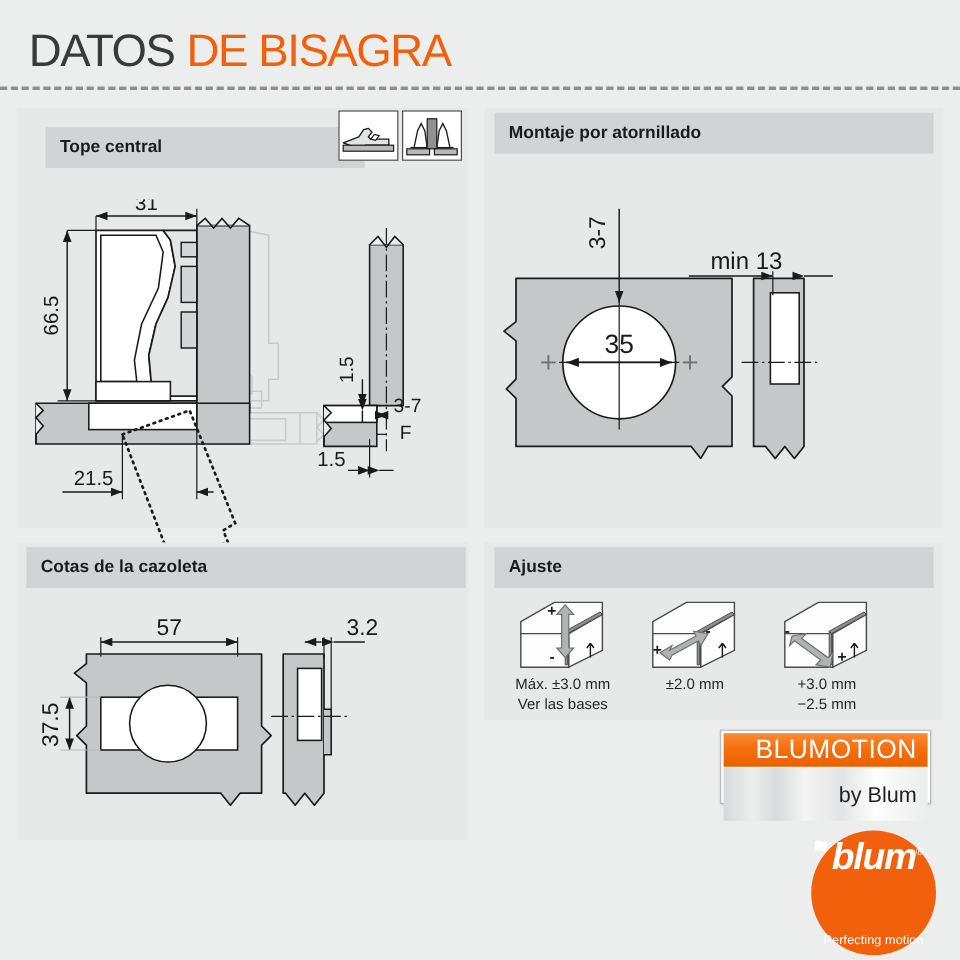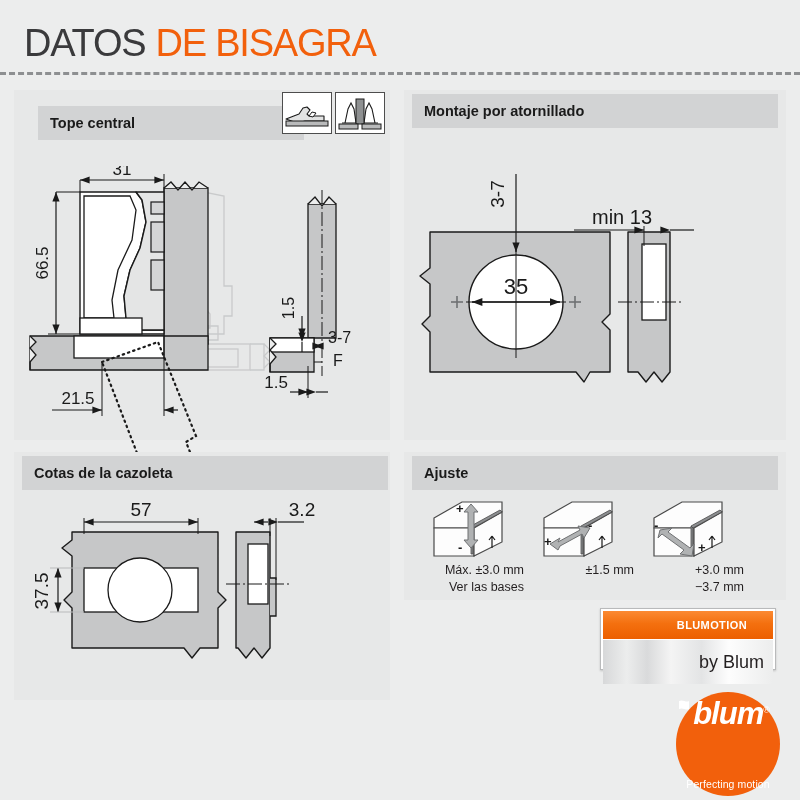--- a/index.html
+++ b/index.html
@@ -38,36 +38,36 @@
   .thumbs{position:absolute;display:flex;gap:3px;}
   .thumb{width:48px;height:40px;background:#fff;border:1px solid #4d4d4d;position:relative;overflow:hidden;}
 
   
   .draw{position:absolute;overflow:hidden;}
   svg{display:block;}
 
   
   .adj-row{position:absolute;display:flex;}
   .adj-cell{width:110px;text-align:center;}
-  .adj-cap{font-size:12.5px;color:#231f20;line-height:17px;white-space:nowrap;text-align:right;}
+  .adj-cap{font-size:12.5px;color:#231f20;line-height:17px;white-space:nowrap;}
 
   
   .blumotion{
     position:absolute;width:176px;height:62px;
     border:1px solid #b9babb;background:#fff;box-sizing:border-box;
     box-shadow:0 1px 2px rgba(0,0,0,.18);
   }
   .bm-top{
     height:28px;margin:2px 2px 0 2px;
     background:linear-gradient(180deg,#fb8a33 0%,#f4700f 45%,#ec5f00 100%);
     display:flex;align-items:center;justify-content:flex-end;
   }
   .bm-top span{
-    color:#fff;font-weight:bold;font-size:11px;letter-spacing:.4px;
-    padding-right:26px;
+    color:#fff;font-weight:normal;font-size:22px;letter-spacing:.4px;
+    padding-right:9px;
   }
   .bm-bot{
     height:44px;margin:1px 2px 2px 2px;position:relative;
     background:linear-gradient(90deg,#d7d8d9 0%,#eceded 14%,#d9dadb 26%,#f4f4f4 40%,#e3e4e5 58%,#fdfdfd 74%,#eceded 100%);
     display:flex;align-items:center;justify-content:flex-end;
   }
   .bm-bot span{
     color:#231f20;font-size:18px;padding-right:9px;
   }
 
@@ -265,21 +265,21 @@
       </svg>
     </div>
   </div>
 
   <div class="panel" style="left:14px;top:452px;width:376px;height:248px;">
 
     <div class="panel-head" style="left:8px;top:4px;width:366px;text-align:right;">
       <span class="htxt">Cotas de la cazoleta</span>
     </div>
 
-    <div class="draw" style="left:0;top:44px;width:376px;height:204px;">
+    <div class="draw" style="left:0;top:57px;width:376px;height:204px;">
       <svg width="376" height="204" viewBox="0 0 376 204">
         <defs>
           <marker id="ar3" markerWidth="9" markerHeight="9" refX="8" refY="3" orient="auto">
             <path d="M0,0 L8,3 L0,6 z" fill="#1a1a1a"></path>
           </marker>
           <marker id="al3" markerWidth="9" markerHeight="9" refX="0" refY="3" orient="auto">
             <path d="M8,0 L0,3 L8,6 z" fill="#1a1a1a"></path>
           </marker>
         </defs>
 
@@ -341,38 +341,38 @@
           <path d="M20 22 L48 6 L88 6 L88 16 L60 32 L20 32 Z" fill="#fdfdfd" stroke="#4a4a4a" stroke-width="1.2"></path>
           <path d="M20 32 L60 32 L60 60 L20 60 Z" fill="#fdfdfd" stroke="#4a4a4a" stroke-width="1.2"></path>
           <path d="M60 32 L88 16 L88 46 L60 60 Z" fill="#fdfdfd" stroke="#4a4a4a" stroke-width="1.2"></path>
           <path d="M57 30 L86 14 L88 16 L59 32 Z" fill="#8d8f91" stroke="#4a4a4a" stroke-width=".8"></path>
           <path d="M57 30 L57 58 L59 58 L59 32 Z" fill="#8d8f91" stroke="#4a4a4a" stroke-width=".8"></path>
           <path d="M26 48 L36 42 L34 46 L56 34 L54 30 L66 32 L60 42 L58 38 L36 50 L34 54 Z" fill="#b0b2b3" stroke="#6f7173" stroke-width="1"></path>
           <text x="20" y="50" font-family="Liberation Sans, sans-serif" font-size="13" font-weight="bold" fill="#1a1a1a">+</text>
           <text x="64" y="34" font-family="Liberation Sans, sans-serif" font-size="13" font-weight="bold" fill="#1a1a1a">-</text>
           <path d="M78 40 L78 52 M78 40 L75 44 M78 40 L81 44" stroke="#1a1a1a" stroke-width="1.2" fill="none"></path>
         </svg>
-        <div class="adj-cap">±1.5 mm</div>
+        <div class="adj-cap">±2.0 mm</div>
         <div class="adj-cap"></div>
       </div>
 
       <div class="adj-cell">
         <svg width="106" height="66" viewBox="0 0 106 66">
           <path d="M20 22 L48 6 L88 6 L88 16 L60 32 L20 32 Z" fill="#fdfdfd" stroke="#4a4a4a" stroke-width="1.2"></path>
           <path d="M20 32 L60 32 L60 60 L20 60 Z" fill="#fdfdfd" stroke="#4a4a4a" stroke-width="1.2"></path>
           <path d="M60 32 L88 16 L88 46 L60 60 Z" fill="#fdfdfd" stroke="#4a4a4a" stroke-width="1.2"></path>
           <path d="M57 30 L86 14 L88 16 L59 32 Z" fill="#8d8f91" stroke="#4a4a4a" stroke-width=".8"></path>
           <path d="M57 30 L57 58 L59 58 L59 32 Z" fill="#8d8f91" stroke="#4a4a4a" stroke-width=".8"></path>
           <path d="M26 34 L38 32 L34 36 L56 52 L60 48 L58 60 L46 58 L50 54 L28 38 L24 42 Z" fill="#b0b2b3" stroke="#6f7173" stroke-width="1"></path>
           <text x="20" y="34" font-family="Liberation Sans, sans-serif" font-size="13" font-weight="bold" fill="#1a1a1a">-</text>
           <text x="64" y="56" font-family="Liberation Sans, sans-serif" font-size="13" font-weight="bold" fill="#1a1a1a">+</text>
           <path d="M78 40 L78 52 M78 40 L75 44 M78 40 L81 44" stroke="#1a1a1a" stroke-width="1.2" fill="none"></path>
         </svg>
         <div class="adj-cap">+3.0 mm</div>
-        <div class="adj-cap">−3.7 mm</div>
+        <div class="adj-cap">−2.5 mm</div>
       </div>
     </div>
   </div>
 
   <div class="blumotion" style="left:600px;top:608px;">
     <div class="bm-top">
       <span>BLUMOTION</span>
     </div>
     <div class="bm-bot">
       <span>by Blum</span>

